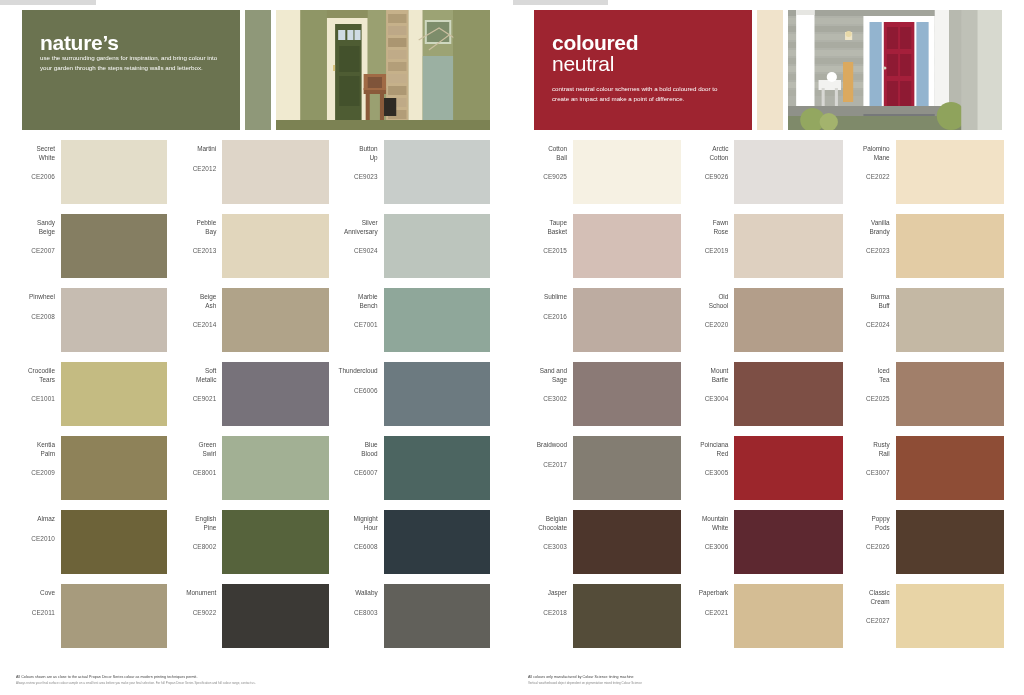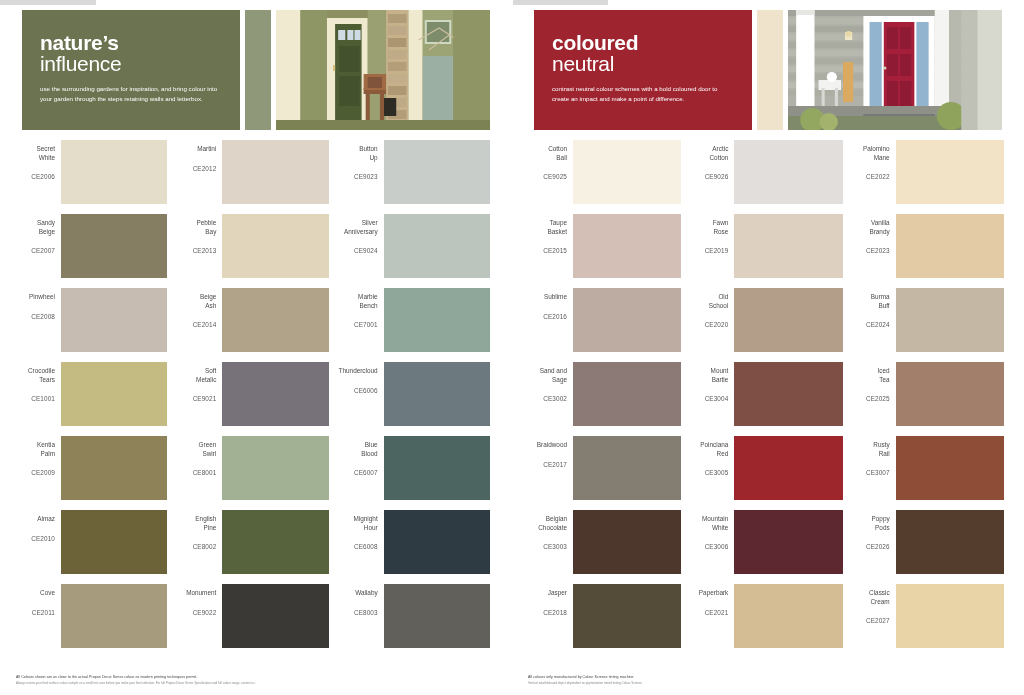--- a/index.html
+++ b/index.html
@@ -175,21 +175,20 @@
 <div class="page">
 
   <div class="edge-strip" style="left:0;width:96px;"></div>
   <div class="edge-strip" style="left:512px;width:96px;"></div>
 
   <section class="panel panel-left">
 
     <div class="banner">
       <div class="banner-text" style="background:#6b7350;">
         <div class="banner-title-1">nature’s</div>
-        <div class="banner-title-2">influence</div>
         <div class="banner-desc">use the surrounding gardens for inspiration, and bring colour into your garden through the steps retaining walls and letterbox.</div>
       </div>
       <div class="banner-gap"></div>
       <div class="banner-swatch" style="width:26px;background:#8f9879;"></div>
       <div class="banner-gap"></div>
       <div class="banner-photo">
         <svg viewBox="0 0 210 120" preserveAspectRatio="none" aria-hidden="true">
           <rect x="0" y="0" width="210" height="120" fill="#8c9060"></rect>
           <rect x="0" y="0" width="24" height="120" fill="#f0ead0"></rect>
           <rect x="24" y="0" width="26" height="120" fill="#8f9666"></rect>

